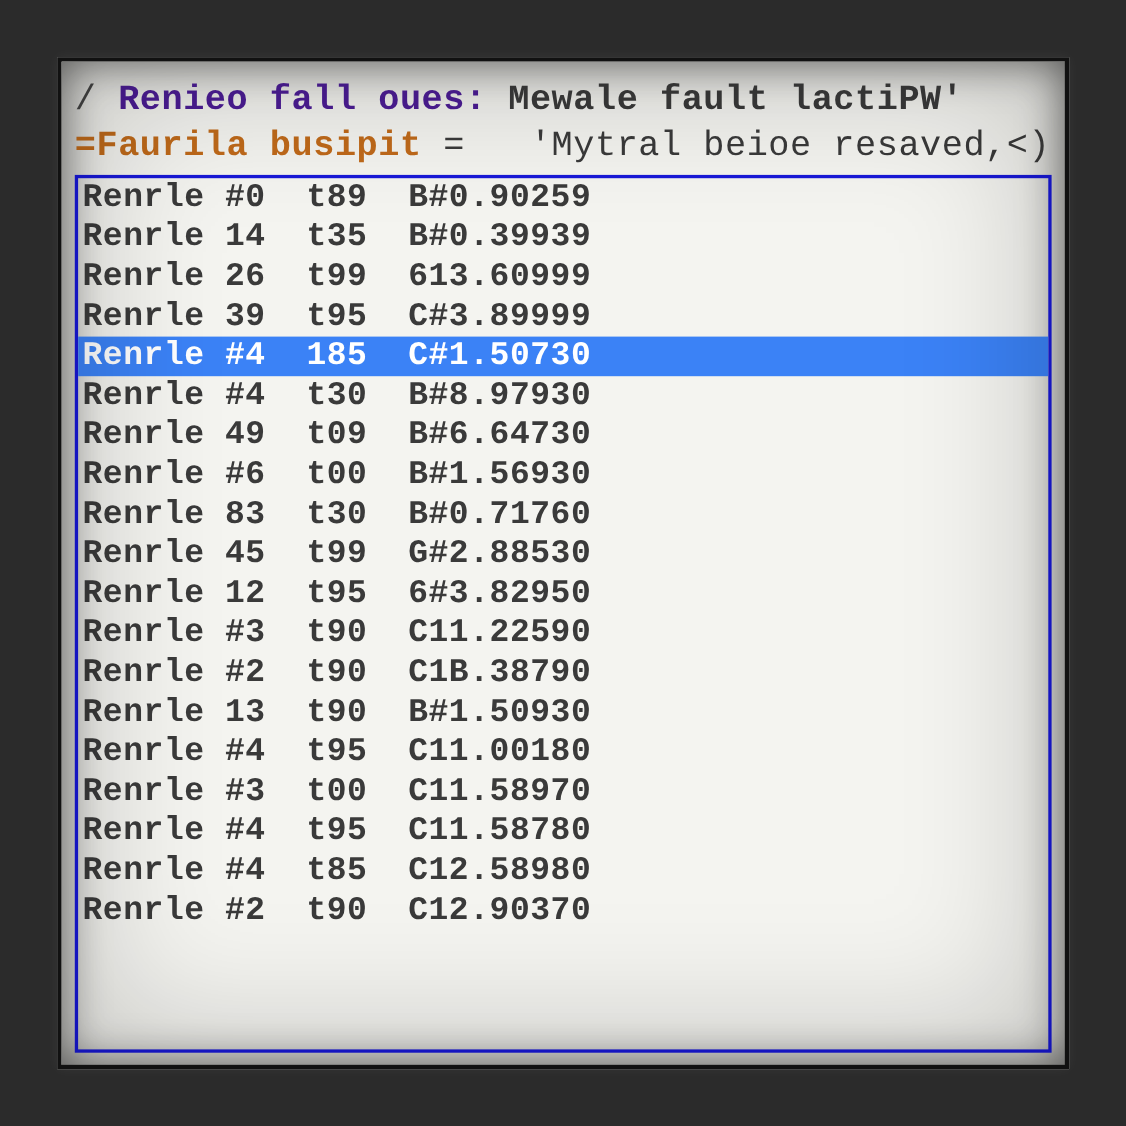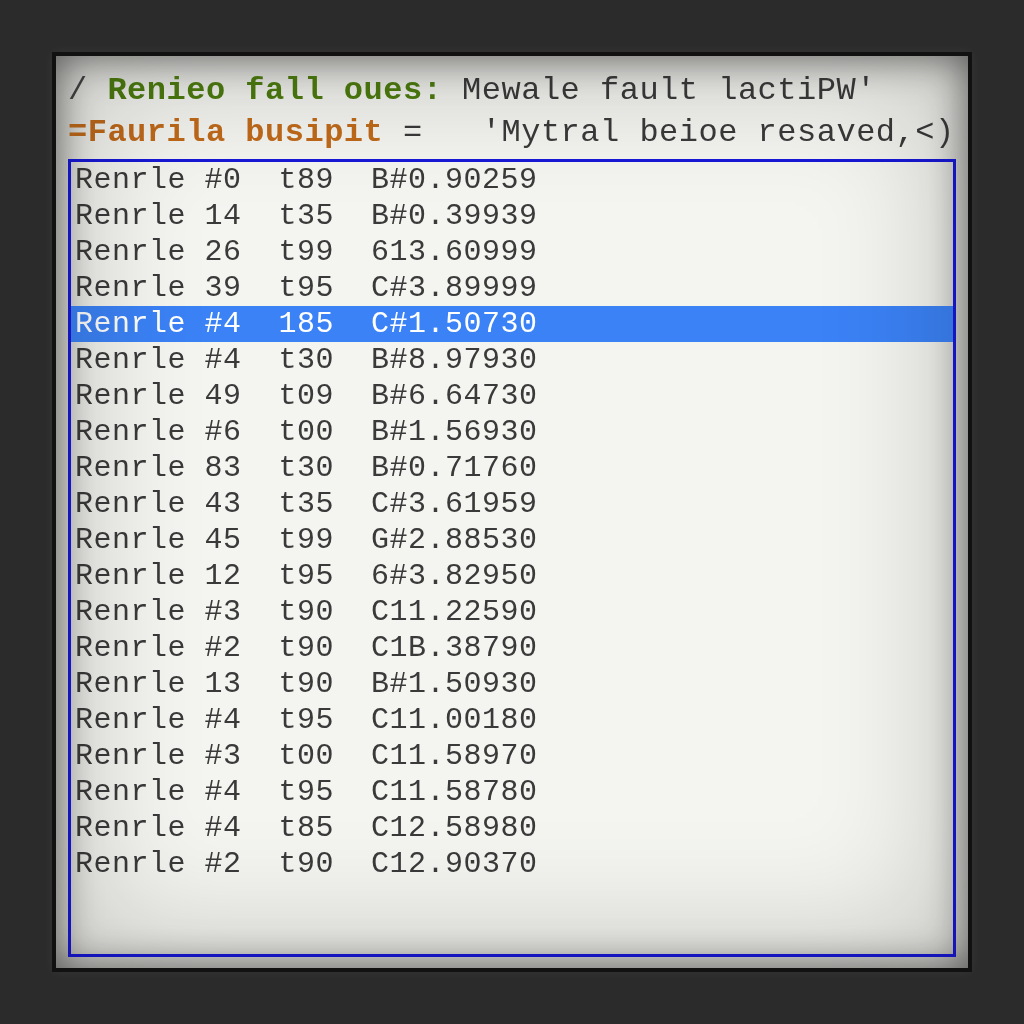--- a/index.html
+++ b/index.html
@@ -30,38 +30,39 @@
     padding: 14px 12px 8px 12px;
     box-sizing: border-box;
   }
   .header {
     font-size: 32px;
     line-height: 1.3;
     color: #444;
     white-space: pre;
     letter-spacing: 0.5px;
   }
-  .header .h1-blue { color: #4d7c0f; font-weight: bold; }
-  .header .h1-dark { color: #3a3a3a; font-weight: normal; }
+  .header .h1-blue { color: #4c1d95; font-weight: bold; }
+  .header .h1-dark { color: #3a3a3a; font-weight: bold; }
   .header .h2-orange { color: #c06a1a; font-weight: 600; }
   .header .h2-dark { color: #3a3a3a; }
   .listbox {
     margin-top: 6px;
     border: 3px solid #1818d8;
     height: 792px;
     overflow: hidden;
   }
   .row {
     font-size: 30px;
     line-height: 36px;
     height: 36px;
     color: #3a3a3a;
     white-space: pre;
     padding-left: 4px;
     letter-spacing: 0.5px;
+    font-weight: bold;
   }
   .row.selected {
     background: #3b82f6;
     color: #ffffff;
   }
   .vignette {
     pointer-events: none;
     position: absolute;
     inset: 0;
     box-shadow: inset 0 0 120px 30px rgba(0,0,0,0.18);
@@ -79,21 +80,20 @@
     <div class="listbox" id="listbox">
         <div class="row">Renrle #0  t89  B#0.90259</div>
         <div class="row">Renrle 14  t35  B#0.39939</div>
         <div class="row">Renrle 26  t99  613.60999</div>
         <div class="row">Renrle 39  t95  C#3.89999</div>
         <div class="row selected">Renrle #4  185  C#1.50730</div>
         <div class="row">Renrle #4  t30  B#8.97930</div>
         <div class="row">Renrle 49  t09  B#6.64730</div>
         <div class="row">Renrle #6  t00  B#1.56930</div>
         <div class="row">Renrle 83  t30  B#0.71760</div>
-        <div class="row">Renrle 43  t35  C#3.61959</div>
         <div class="row">Renrle 45  t99  G#2.88530</div>
         <div class="row">Renrle 12  t95  6#3.82950</div>
         <div class="row">Renrle #3  t90  C11.22590</div>
         <div class="row">Renrle #2  t90  C1B.38790</div>
         <div class="row">Renrle 13  t90  B#1.50930</div>
         <div class="row">Renrle #4  t95  C11.00180</div>
         <div class="row">Renrle #3  t00  C11.58970</div>
         <div class="row">Renrle #4  t95  C11.58780</div>
         <div class="row">Renrle #4  t85  C12.58980</div>
         <div class="row">Renrle #2  t90  C12.90370</div>

